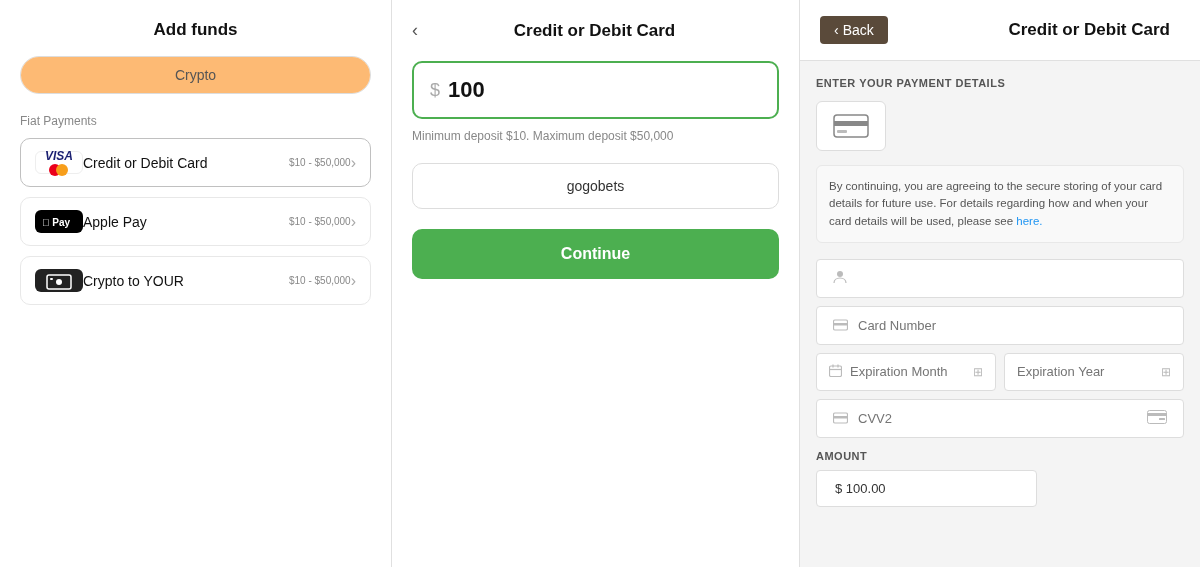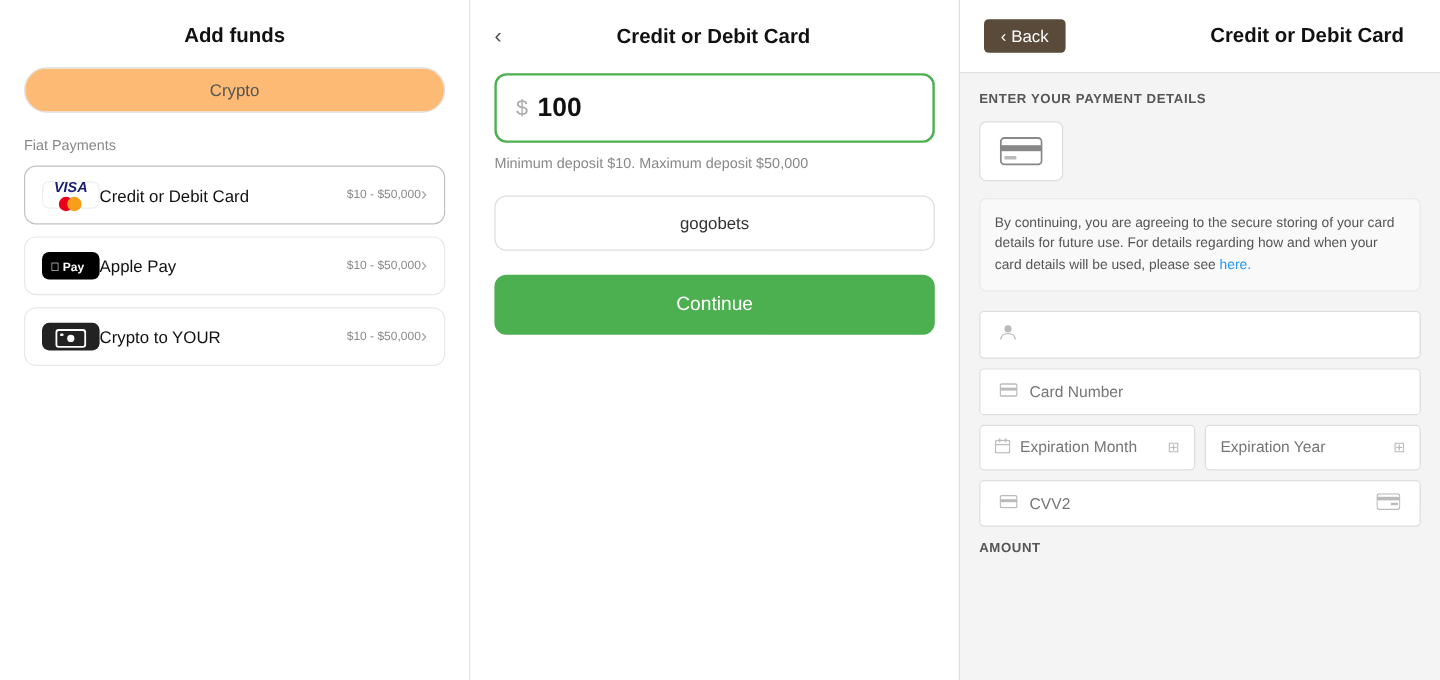--- a/index.html
+++ b/index.html
@@ -203,21 +203,21 @@
       font-size: 14px;
     }
     .continue-btn {
       width: 100%;
       padding: 16px;
       background: #4caf50;
       color: #fff;
       border: none;
       border-radius: 10px;
       font-size: 16px;
-      font-weight: 400;
+      font-weight: 700;
       cursor: pointer;
     }
 
     
     .panel-3 {
       flex: 1;
       background: #f4f4f4;
       display: flex;
       flex-direction: column;
     }
@@ -526,15 +526,19 @@
         <svg width="20" height="14" viewBox="0 0 20 14" fill="none" xmlns="http://www.w3.org/2000/svg">
           <rect x="0.5" y="0.5" width="19" height="13" rx="2" stroke="#bbb" stroke-width="1"></rect>
           <rect x="0.5" y="3" width="19" height="3" fill="#bbb"></rect>
           <rect x="12" y="8" width="6" height="2" rx="0.5" fill="#bbb"></rect>
         </svg>
       </span>
     </div>
 
     <div class="amount-section">
       <div class="amount-section-label">AMOUNT</div>
+      <div class="amount-field-wrap">
+        <span class="amount-dollar"></span>
+        <span class="amount-value">$ 100.00</span>
+      </div>
     </div>
   </div>
 </div>
 
 </body></html>

